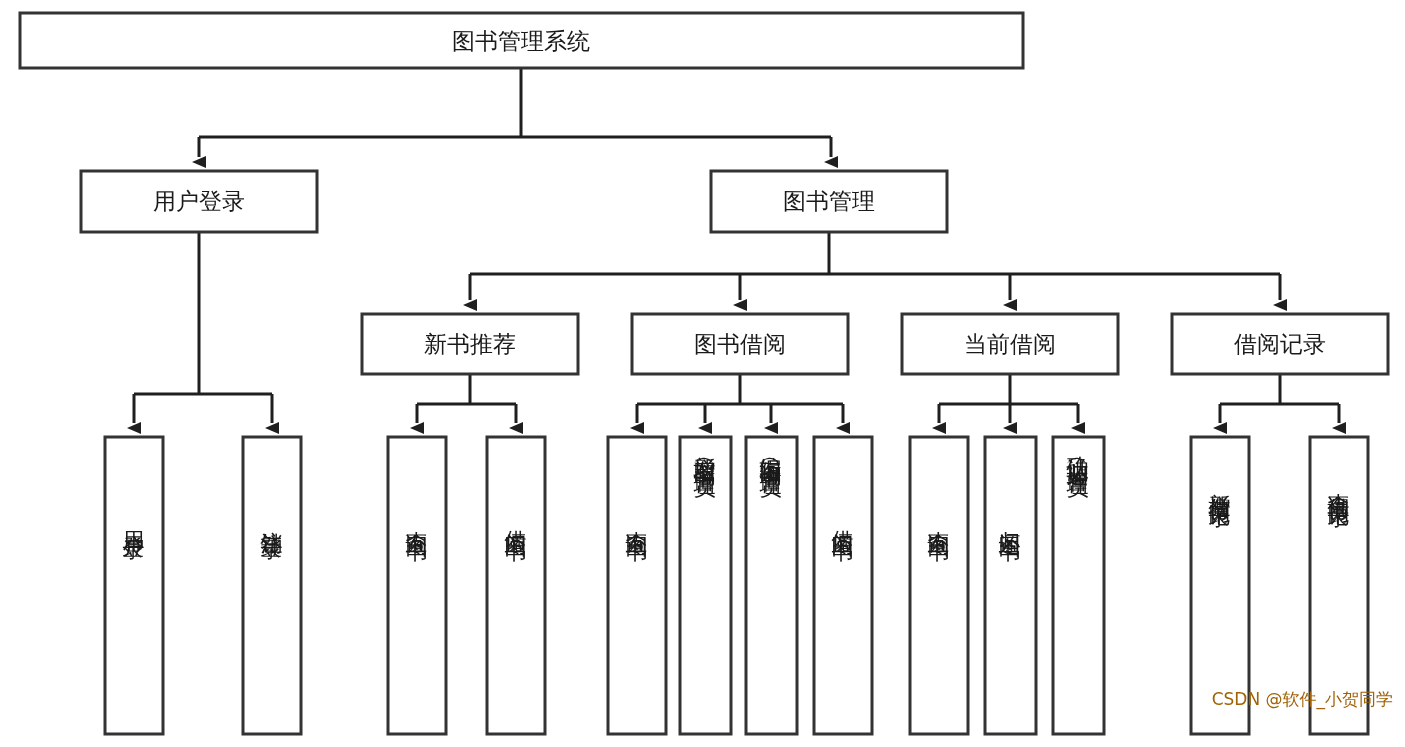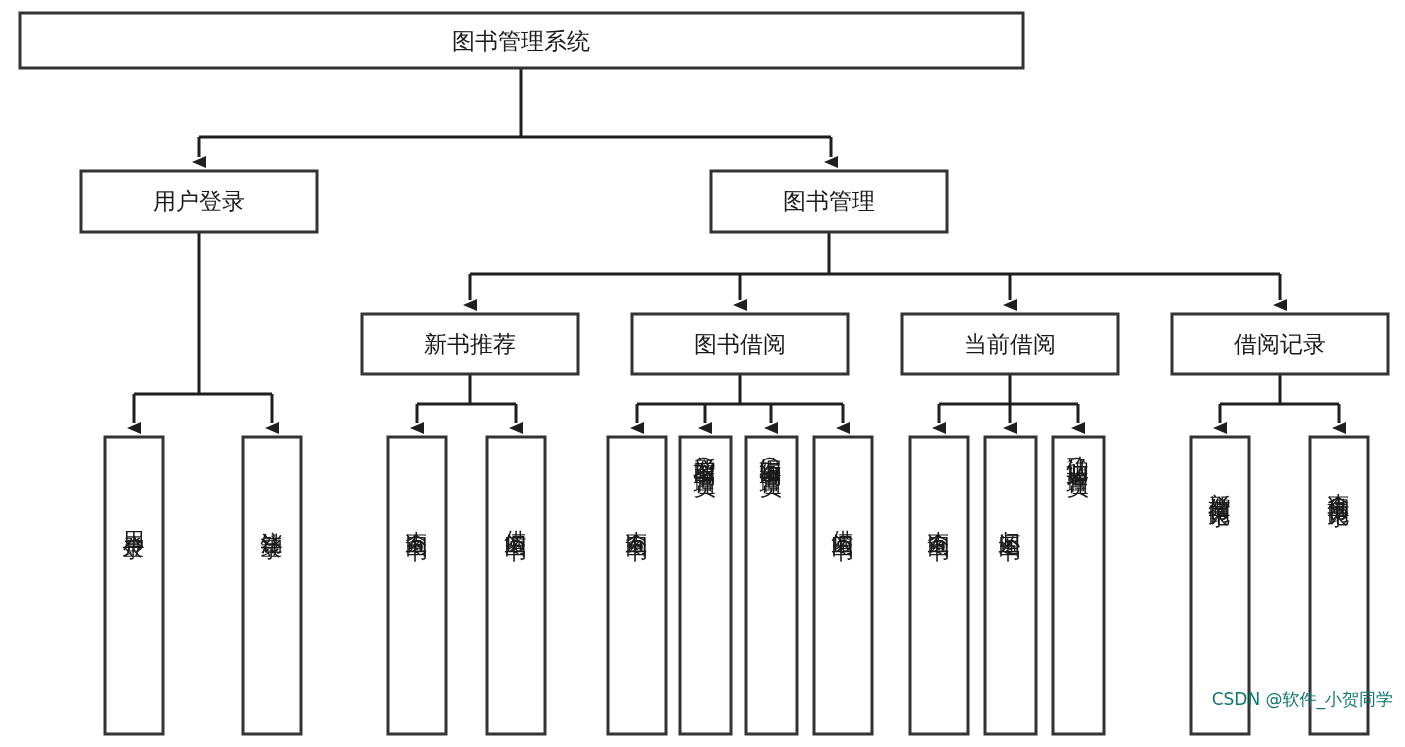--- a/index.html
+++ b/index.html
@@ -54,21 +54,21 @@
   .arrow-head {
     fill: #1f1f1f;
     stroke: none;
   }
   .watermark {
     position: absolute;
     right: 12px;
     bottom: 4px;
     font-family: "DejaVu Sans", "Liberation Sans", sans-serif;
     font-size: 17px;
-    color: #0f766e;
+    color: #a16207;
     white-space: nowrap;
     pointer-events: none;
     user-select: none;
   }
 </style>
 </head>
 <body>
 
 <div id="diagram-root">
   <svg class="flow" viewBox="0 0 1405 747" xmlns="http://www.w3.org/2000/svg">

